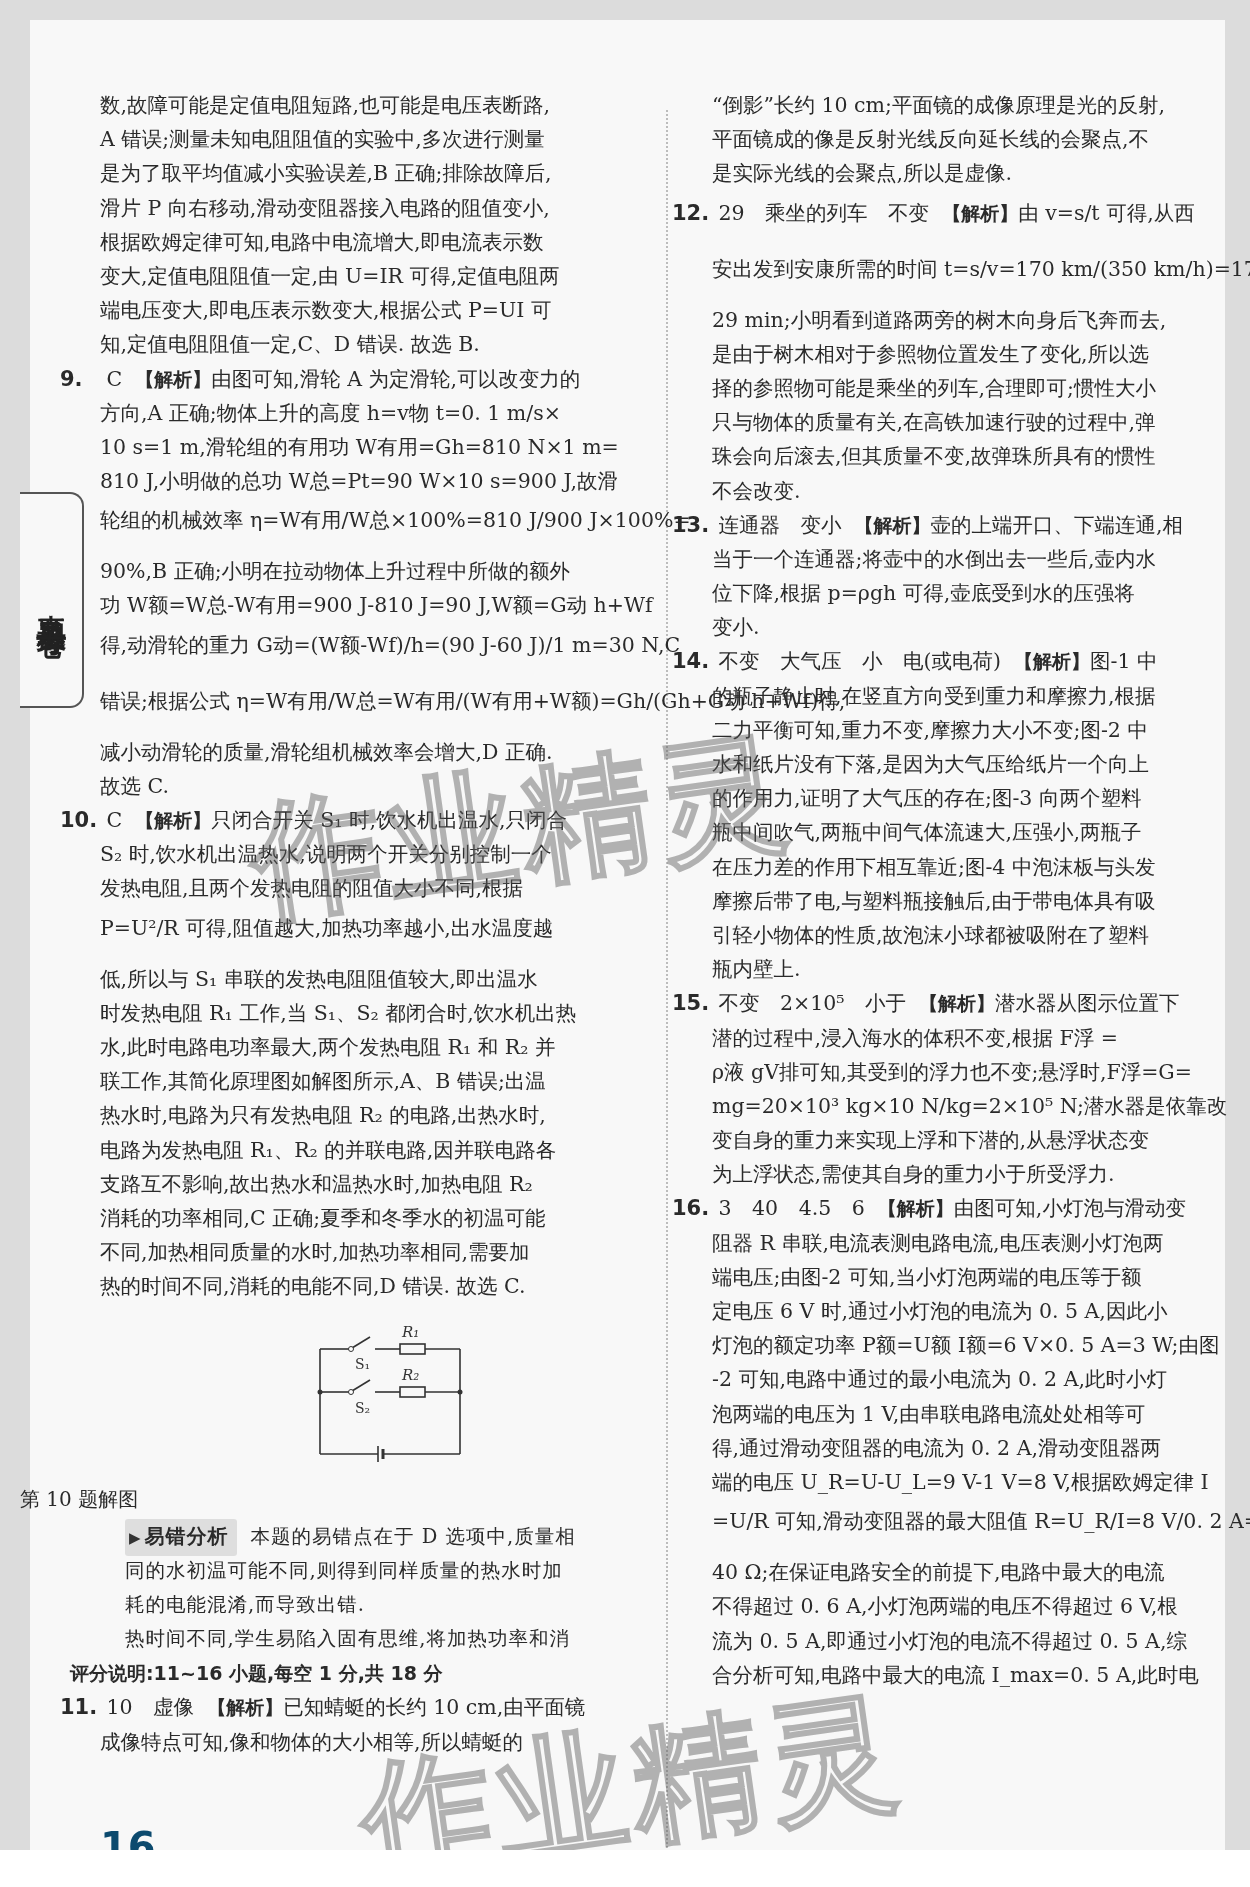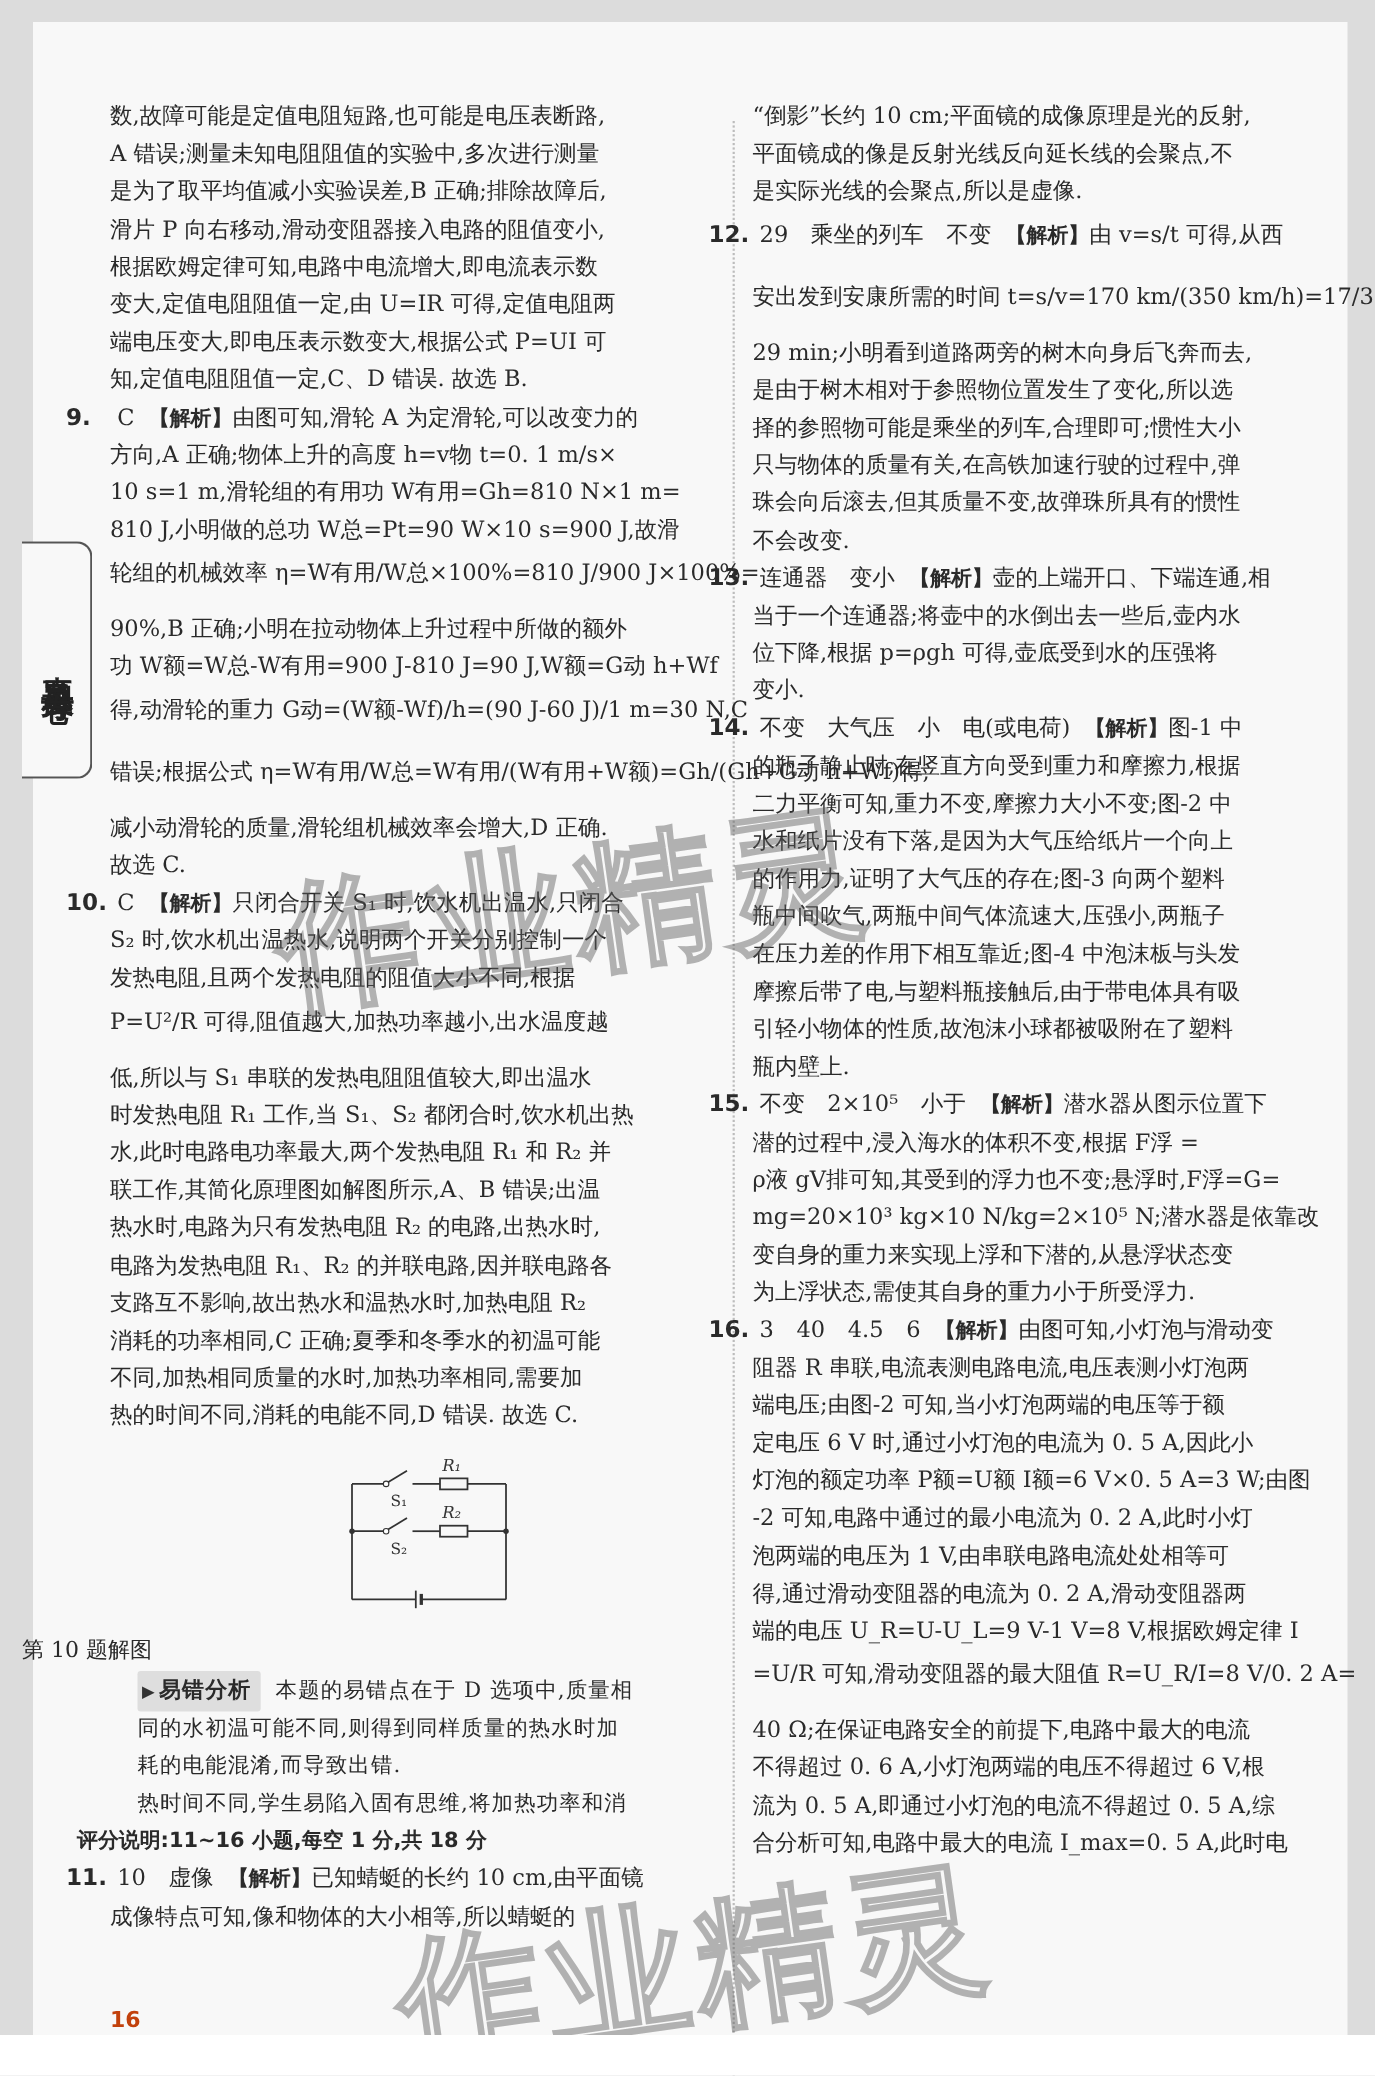--- a/index.html
+++ b/index.html
@@ -22,21 +22,21 @@
     border: 2px solid #555; border-left: none; border-radius: 0 14px 14px 0;
     background: #f8f8f8;
     display: flex; align-items: center; justify-content: center;
   }
   .side-tab span {
     writing-mode: vertical-rl; font-family: "DejaVu Sans", sans-serif;
     font-size: 30px; font-weight: bold; letter-spacing: 4px; color: #222;
   }
   .col { position: absolute; top: 88px; }
   .col-left { left: 100px; width: 530px; }
-  .col-right { left: 684px; width: 500px; }
+  .col-right { left: 712px; width: 500px; }
   .line {
     font-size: 20.5px; line-height: 34.2px; white-space: nowrap; height: 34.2px;
   }
   .line.tall { height: 56px; line-height: 44px; }
   .qnum {
     display: inline-block; width: 40px; margin-left: -40px;
     font-family: "DejaVu Sans", sans-serif; font-weight: bold; font-size: 21px;
   }
   .jx { font-family: "DejaVu Sans", sans-serif; font-weight: bold; font-size: 19px; }
   .figure { position: relative; height: 170px; margin: 6px 0 0 0; }
@@ -45,21 +45,21 @@
   .note { padding-left: 25px; }
   .note .line { font-size: 19.5px; letter-spacing: 1px; }
   .note-badge {
     display: inline-block; background: #dedede; padding: 0 8px 0 4px; border-radius: 3px;
     font-family: "DejaVu Sans", sans-serif; font-weight: bold; font-size: 20px; margin-right: 14px; text-align: right;
   }
   .note-badge::before { content: "▶"; font-size: 15px; margin-right: 3px; color: #333; }
   .scoring { font-family: "DejaVu Sans", sans-serif; font-weight: bold; font-size: 19px; margin-left: -30px; }
   .page-number {
     position: absolute; left: 100px; top: 1824px;
-    font-family: "DejaVu Sans", sans-serif; font-weight: bold; font-size: 20px; color: #c2410c;
+    font-family: "DejaVu Sans", sans-serif; font-weight: bold; font-size: 40px; color: #0c4a6e;
   }
   .watermark {
     position: absolute; font-family: "DejaVu Sans", sans-serif; font-weight: bold;
     color: transparent; -webkit-text-stroke: 2px rgba(90,90,90,0.45);
     transform: rotate(-8deg); pointer-events: none; letter-spacing: 6px;
   }
   .wm1 { left: 250px; top: 740px; font-size: 130px; }
   .wm2 { left: 360px; top: 1700px; font-size: 130px; }
   .bottom-band { position: absolute; left: 0; top: 1850px; width: 1250px; height: 37px; background: #ffffff; }
 </style>

